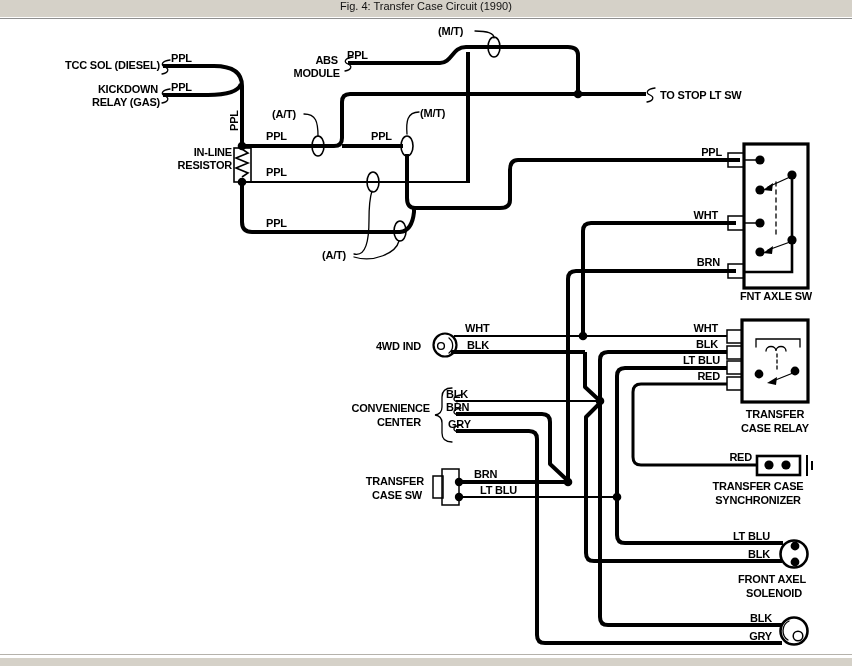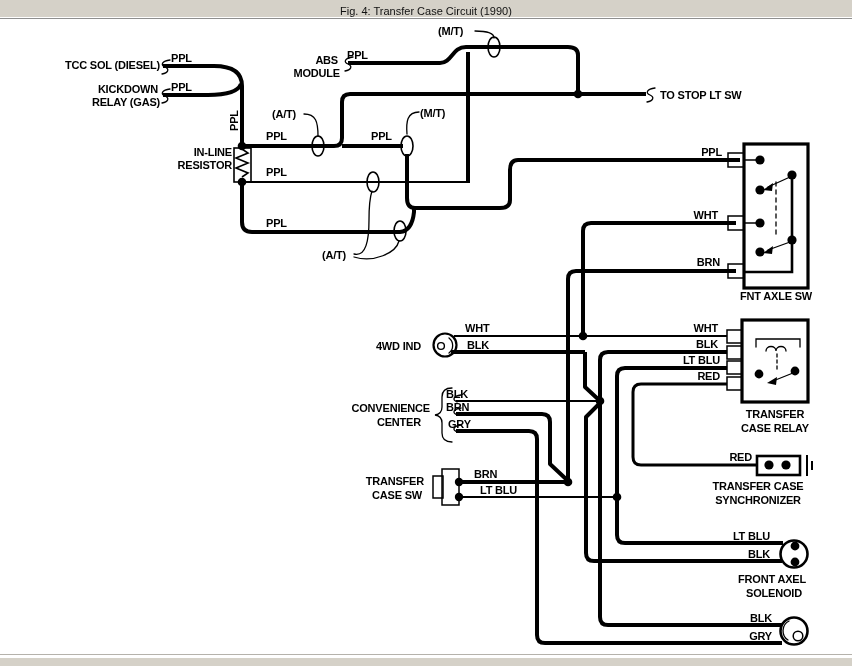--- a/index.html
+++ b/index.html
@@ -1,19 +1,19 @@
 <!DOCTYPE html>
 <html><head>
 <meta charset="utf-8">
 <style>
   html,body{margin:0;padding:0;background:#fff;}
   #screen{position:relative;width:852px;height:666px;background:#fff;overflow:hidden;
           font-family:"Liberation Sans",sans-serif;}
   #titlebar{position:absolute;left:0;top:0;width:852px;height:17px;background:#d5d1c8;
-            display:flex;align-items:flex-end;justify-content:center;font-size:11px;color:#111;z-index:3;}
+            display:flex;align-items:flex-start;justify-content:center;font-size:11px;color:#111;z-index:3;}
   #titlebar-hl{position:absolute;left:0;top:17px;width:852px;height:1px;background:#ffffff;z-index:3;}
   #titlebar-sh{position:absolute;left:0;top:18px;width:852px;height:1px;background:#8f8f8f;z-index:3;}
   #bottom-sh{position:absolute;left:0;top:654px;width:852px;height:1px;background:#b5b2ab;z-index:3;}
   #bottom-hl{position:absolute;left:0;top:655px;width:852px;height:3px;background:#ffffff;z-index:3;}
   #bottomstrip{position:absolute;left:0;top:658px;width:852px;height:8px;background:#d5d1c8;z-index:3;}
   svg{position:absolute;left:0;top:0;z-index:1;}
   text{font-family:"Liberation Sans",sans-serif;font-weight:bold;font-size:11px;fill:#000;
        letter-spacing:-0.2px;}
   .wire{fill:none;stroke:#000;stroke-linejoin:round;stroke-linecap:butt;}
   .w4{stroke-width:4px;} .w3{stroke-width:3px;} .w2{stroke-width:2px;}

